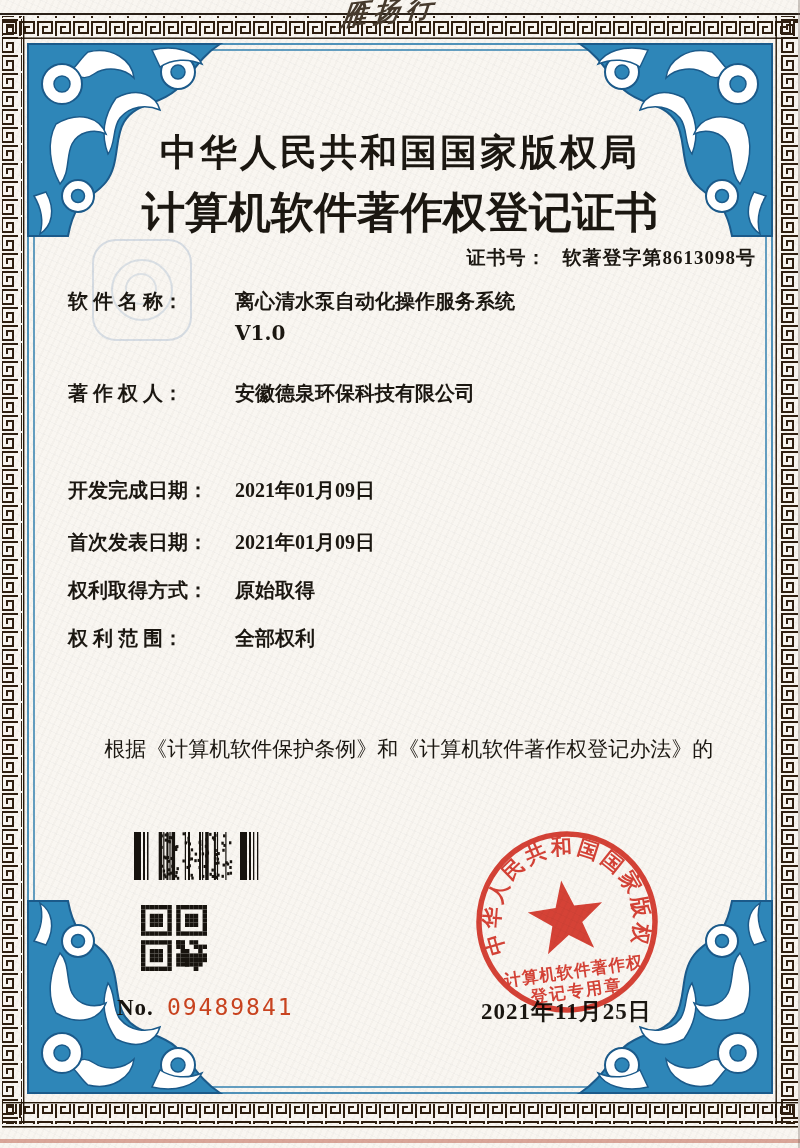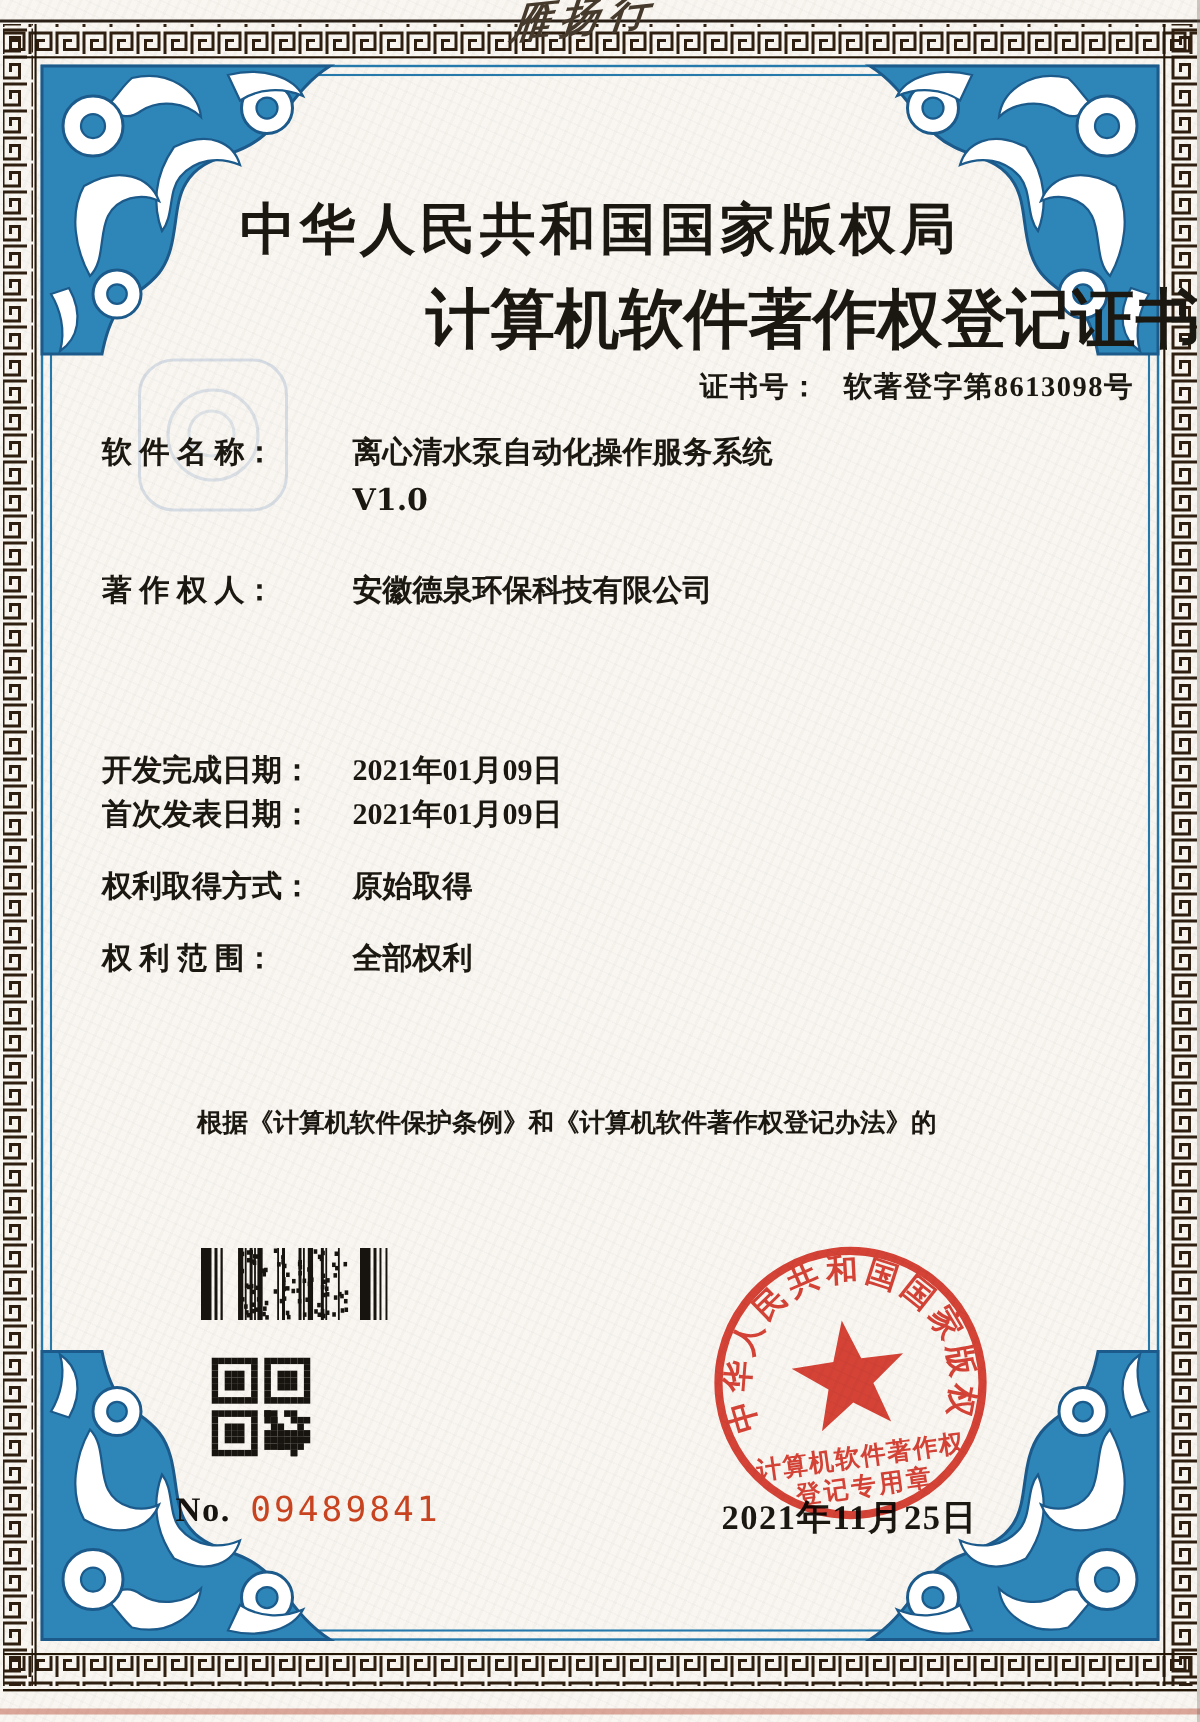--- a/index.html
+++ b/index.html
@@ -21,32 +21,32 @@
     font-size:27px;font-style:italic;font-weight:bold;color:#463a2d;
     transform:rotate(-6deg) skewX(-12deg);letter-spacing:6px;z-index:9;
   }
   .border-svg{position:absolute;left:0;top:0;z-index:1;}
   .content{position:absolute;inset:0;z-index:3;}
   .authority{
     position:absolute;left:0;top:128px;width:100%;text-align:center;
     font-size:37px;font-weight:bold;letter-spacing:3px;
   }
   .cert-title{
-    position:absolute;left:0;top:184px;width:100%;text-align:right;
+    position:absolute;left:0;top:184px;width:100%;text-align:center;
     font-size:43px;font-weight:bold;letter-spacing:0px;
   }
   .certno{
     position:absolute;right:44px;top:245px;font-size:19px;font-weight:bold;letter-spacing:1px;
   }
   .certno .v{margin-left:16px;}
   .row{position:absolute;left:68px;font-size:20px;font-weight:bold;white-space:nowrap;}
   .row .lbl{display:inline-block;width:167px;}
   .r1{top:288px}.r1b{top:321px;left:235px;font-family:"DejaVu Serif",serif;}
-  .r2{top:380px}.r3{top:500px}.r4{top:529px}.r5{top:577px}.r6{top:625px}.r7{top:674px}
-  .statement{position:absolute;left:58px;top:727px;width:692px;font-size:17px;font-weight:bold;line-height:44px;white-space:nowrap;margin-left:36px;}
+  .r2{top:380px}.r3{top:477px}.r4{top:529px}.r5{top:577px}.r6{top:625px}.r7{top:674px}
+  .statement{position:absolute;left:58px;top:727px;width:692px;font-size:21px;font-weight:normal;line-height:44px;white-space:nowrap;}
   .statement .l1{text-indent:2.2em;}
   .watermark{
     position:absolute;left:92px;top:239px;width:96px;height:98px;
     border:2px solid rgba(125,155,190,0.28);border-radius:24px;z-index:2;
   }
   .watermark .c{
     position:absolute;left:17px;top:18px;width:58px;height:58px;border-radius:50%;
     border:2px solid rgba(125,155,190,0.25);
   }
   .watermark .c2{

